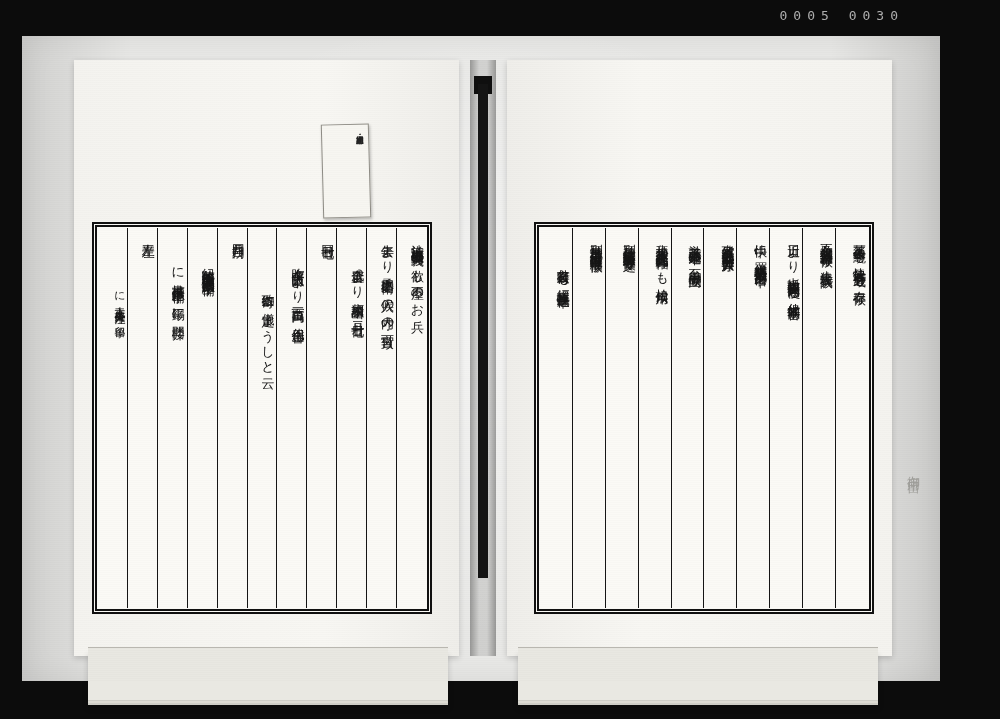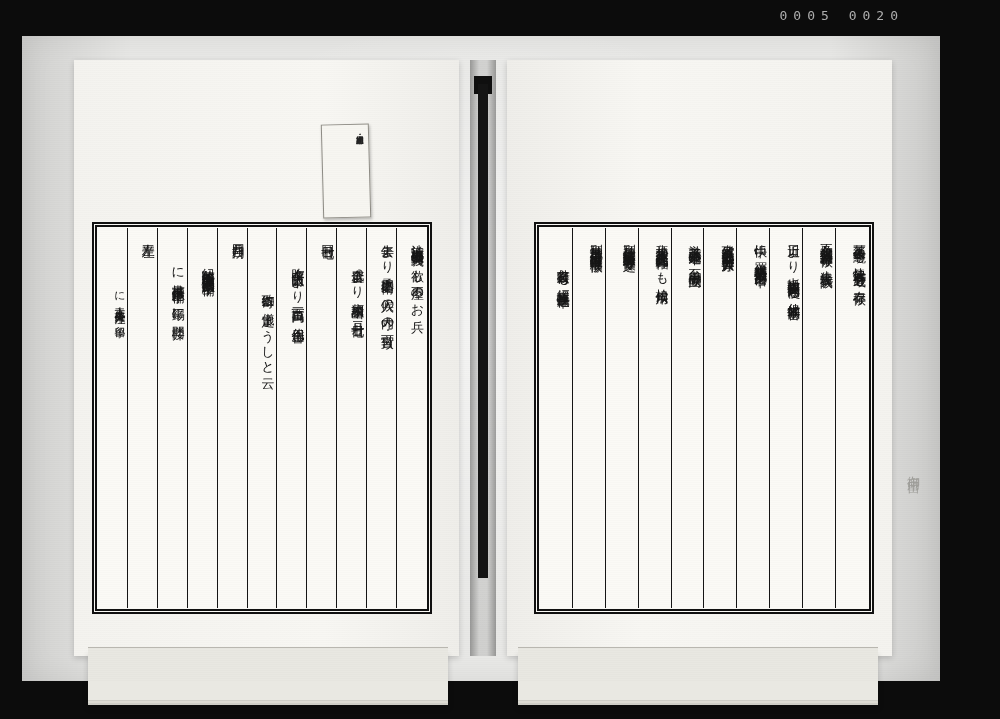--- a/index.html
+++ b/index.html
@@ -218,21 +218,21 @@
     mix-blend-mode: multiply;
   }
 </style>
 </head>
 <body>
 
 <div id="page">
 
   <div class="film-border"></div>
 
-  <div class="frame-number">0005 0020</div>
+  <div class="frame-number">0005 0030</div>
 
   <div class="plate">
     <div class="plate-shade"></div>
 
     <div class="book">
 
       <div class="leaf right">
         <div class="textblock right">
           <div class="columns">
             <div class="col">

